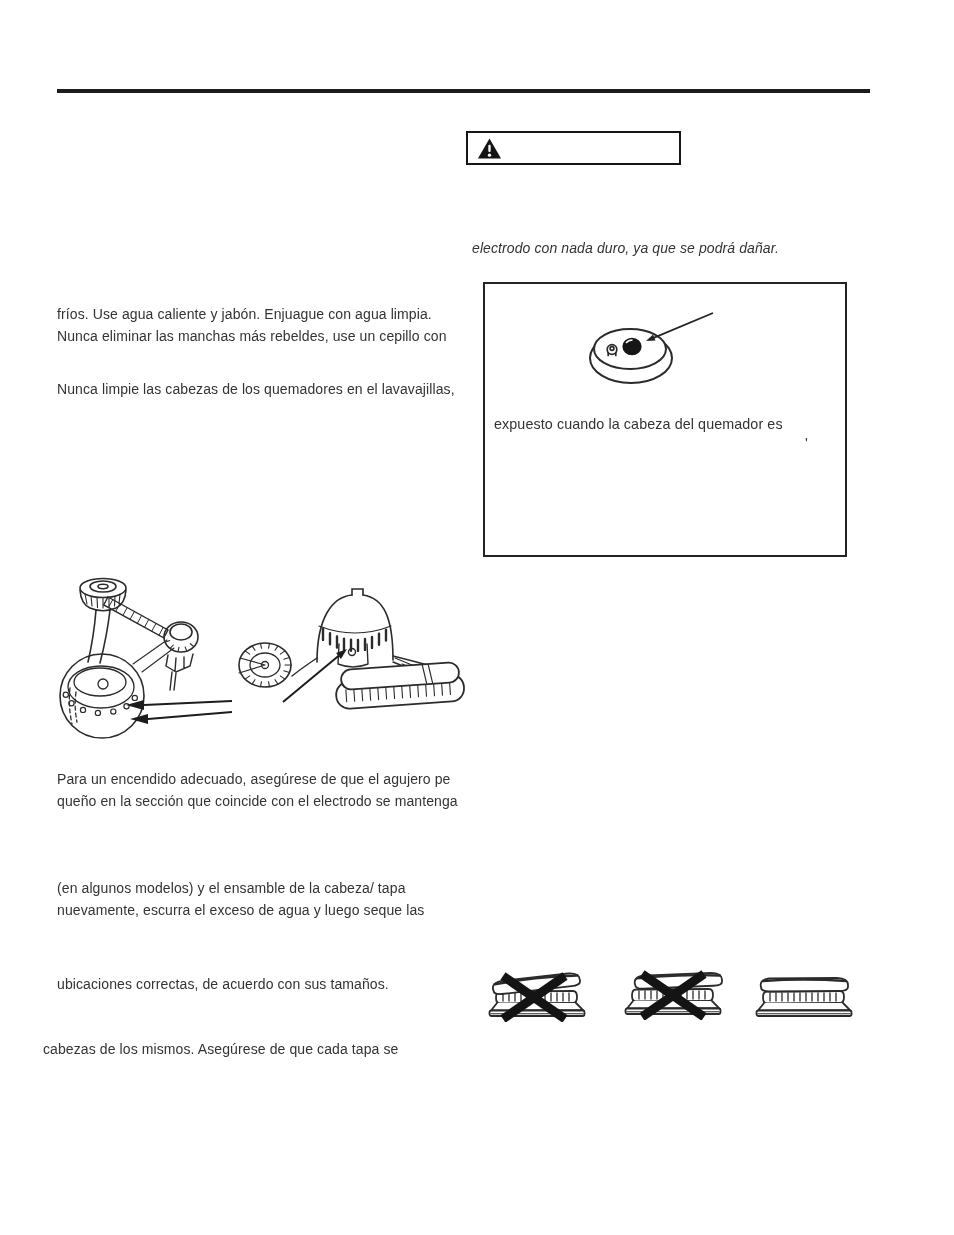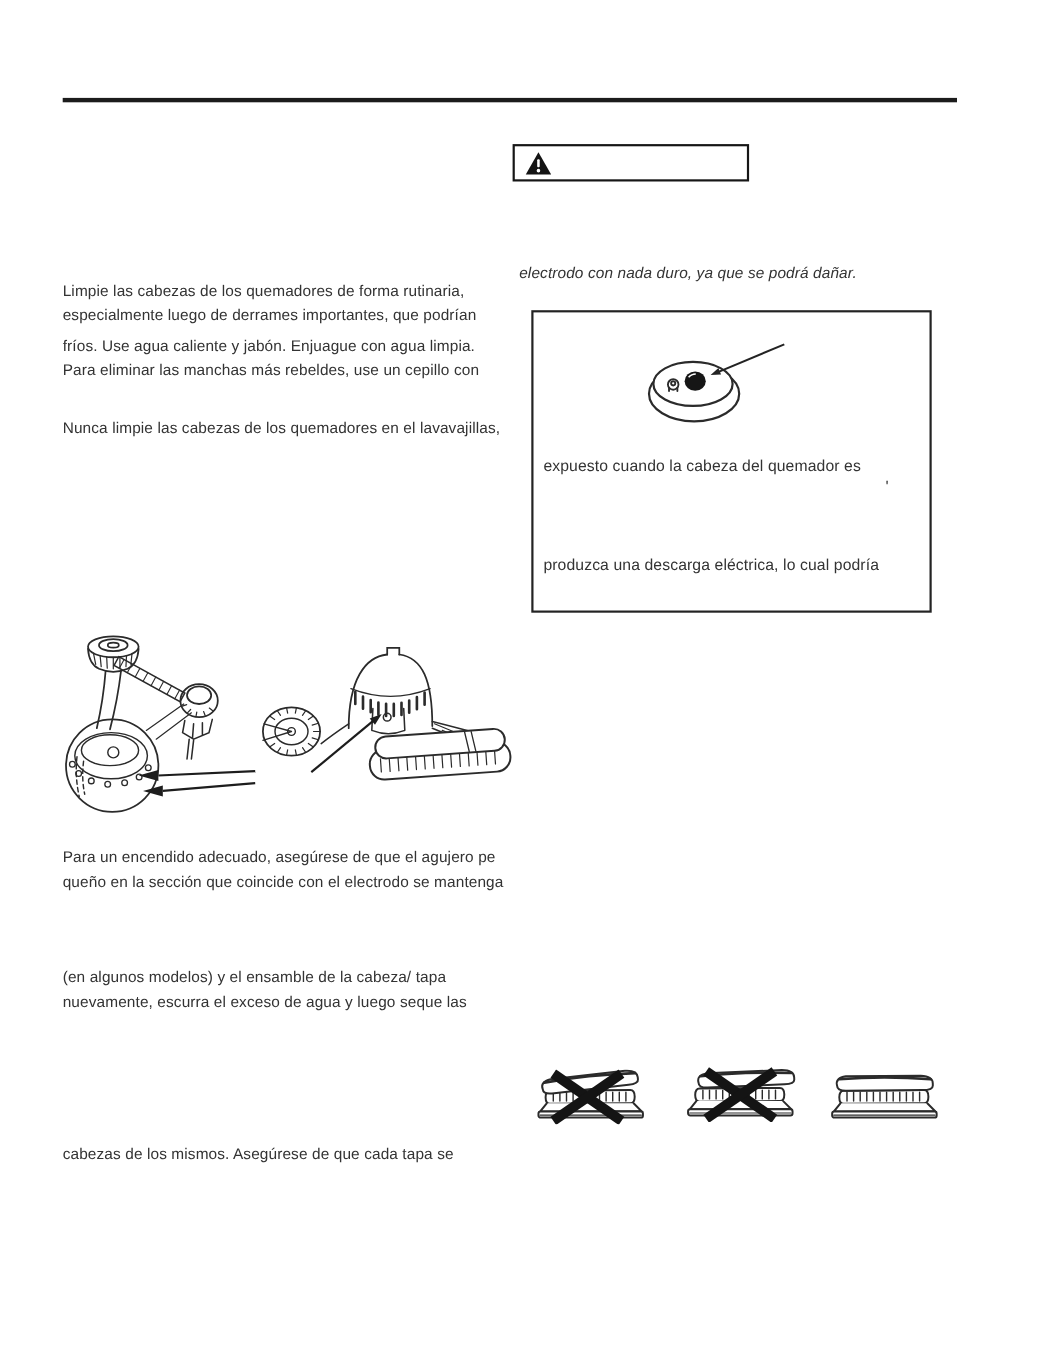--- a/index.html
+++ b/index.html
@@ -27,40 +27,39 @@
   <div class="rule"></div>
 
   <div class="warnbox">
     <svg width="25" height="23" viewBox="0 0 26 23">
       <path d="M13,1 L25,22 L1,22 Z" fill="#141414"></path>
       <rect x="11.8" y="7.6" width="2.4" height="7.6" rx="1" fill="#ffffff"></rect>
       <circle cx="13" cy="18.4" r="1.7" fill="#ffffff"></circle>
     </svg>
   </div>
 
-  <div class="txt" style="left:57px;top:254px;">
-    <div>Limpie las cabezas de los quemadores de forma rutinaria,</div>
-    <div>especialmente luego de derrames importantes, que podrían</div>
-  </div>
   <div class="txt" style="left:57px;top:304px;">
     <div>fríos. Use agua caliente y jabón. Enjuague con agua limpia.</div>
-    <div>Para eliminar las manchas más rebeldes, use un cepillo con</div>
+    <div>Nunca eliminar las manchas más rebeldes, use un cepillo con</div>
   </div>
   <div class="txt" style="left:57px;top:379px;">
     <div>Nunca limpie las cabezas de los quemadores en el lavavajillas,</div>
   </div>
   <div class="txt" style="left:57px;top:878px;">
     <div>(en algunos modelos) y el ensamble de la cabeza/ tapa</div>
     <div>nuevamente, escurra el exceso de agua y luego seque las</div>
   </div>
   <div class="txt" style="left:57px;top:769px;">
     <div>Para un encendido adecuado, asegúrese de que el agujero pe</div>
     <div>queño en la sección que coincide con el electrodo se mantenga</div>
   </div>
-  <div class="txt" style="left:57px;top:1039px;">
+  <div class="txt" style="left:57px;top:974px;">
+    <div>ubicaciones correctas, de acuerdo con sus tamaños.</div>
+  </div>
+  <div class="txt" style="left:43px;top:1039px;">
     <div>cabezas de los mismos. Asegúrese de que cada tapa se</div>
   </div>
 
   <div class="txt" style="left:472px;top:238px;font-style:italic;">
     <div>electrodo con nada duro, ya que se podrá dañar.</div>
   </div>
 
   <div class="figbox">
     <svg class="capfig" viewBox="0 0 135 92">
       <g class="lineart" stroke-width="2">
@@ -76,21 +75,20 @@
         <circle cx="27" cy="45.5" r="1.9"></circle>
         <path d="M23.2,49.5 L23.2,52.5 M30.8,49.5 L30.8,52.5"></path>
       </g>
       <g>
         <path d="M128,10 L65,36.4" stroke="#232323" stroke-width="1.8"></path>
         <polygon points="61,38 68.1,31.5 70.5,37.5" fill="#232323"></polygon>
       </g>
     </svg>
     <div class="txt" style="left:9px;top:130px;">expuesto cuando la cabeza del quemador es</div>
     <div class="stray">'</div>
-    <div class="txt" style="left:9px;top:220px;">produzca una descarga eléctrica, lo cual podría</div>
   </div>
 
   <svg class="diagram-left" viewBox="0 0 420 184">
 
     <g class="lineart" stroke-width="1.6">
       <ellipse cx="53" cy="22" rx="23" ry="9.5"></ellipse>
       <ellipse cx="53" cy="20.5" rx="13" ry="5.5"></ellipse>
       <ellipse cx="53" cy="20.5" rx="5" ry="2.2"></ellipse>
       <path d="M30,24 Q31,38 40,42 M76,24 Q75,38 66,42 M40,42 Q53,47.5 66,42"></path>
       <path d="M35,28 L37,38 M41,30 L42,40 M47,31.5 L47.5,41.5 M53,32 L53,42 M59,31.5 L59,41.5 M65,30 L64.5,40 M70,28 L69,38" stroke-width="1.1"></path>

